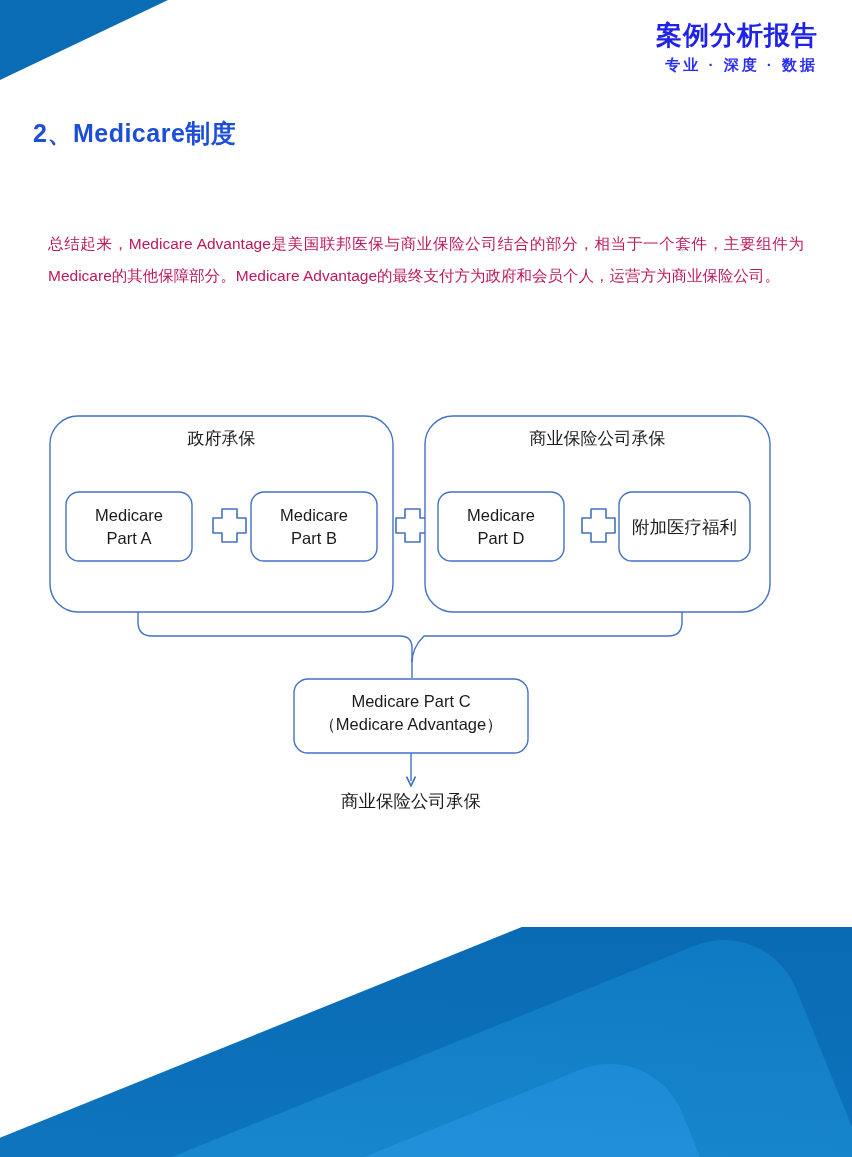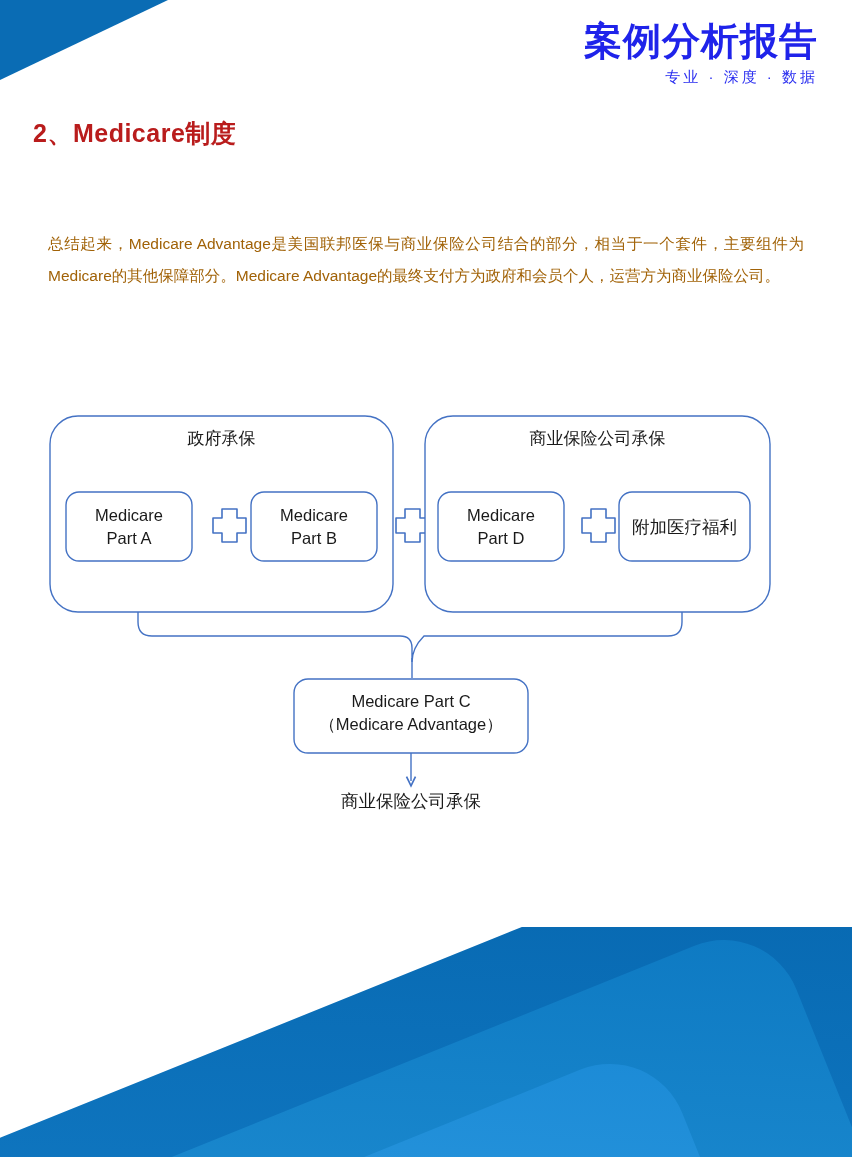--- a/index.html
+++ b/index.html
@@ -29,56 +29,56 @@
 
   
   .brand {
     position: absolute;
     right: 34px;
     top: 22px;
     text-align: right;
     line-height: 1;
   }
   .brand-title {
-    font-size: 38px;
+    font-size: 26px;
     font-weight: 700;
     color: #1f23ea;
     letter-spacing: 1px;
     white-space: nowrap;
   }
   .brand-sub {
     margin-top: 9px;
     font-size: 15px;
-    font-weight: 400;
+    font-weight: 700;
     color: #2a2ef0;
     letter-spacing: 3px;
     white-space: nowrap;
   }
 
   
   .section-title {
     position: absolute;
     left: 33px;
     top: 117px;
     font-size: 25px;
     font-weight: 700;
-    color: #b91c1c;
+    color: #1d4ed8;
     letter-spacing: 0.5px;
     white-space: nowrap;
   }
 
   
   .body-copy {
     position: absolute;
     left: 48px;
     top: 228px;
     width: 756px;
     font-size: 15.5px;
     line-height: 32px;
-    color: #a16207;
+    color: #be185d;
     text-align: justify;
   }
 
   
   .diagram {
     position: absolute;
     left: 0;
     top: 396px;
     width: 720px;
     height: 430px;

